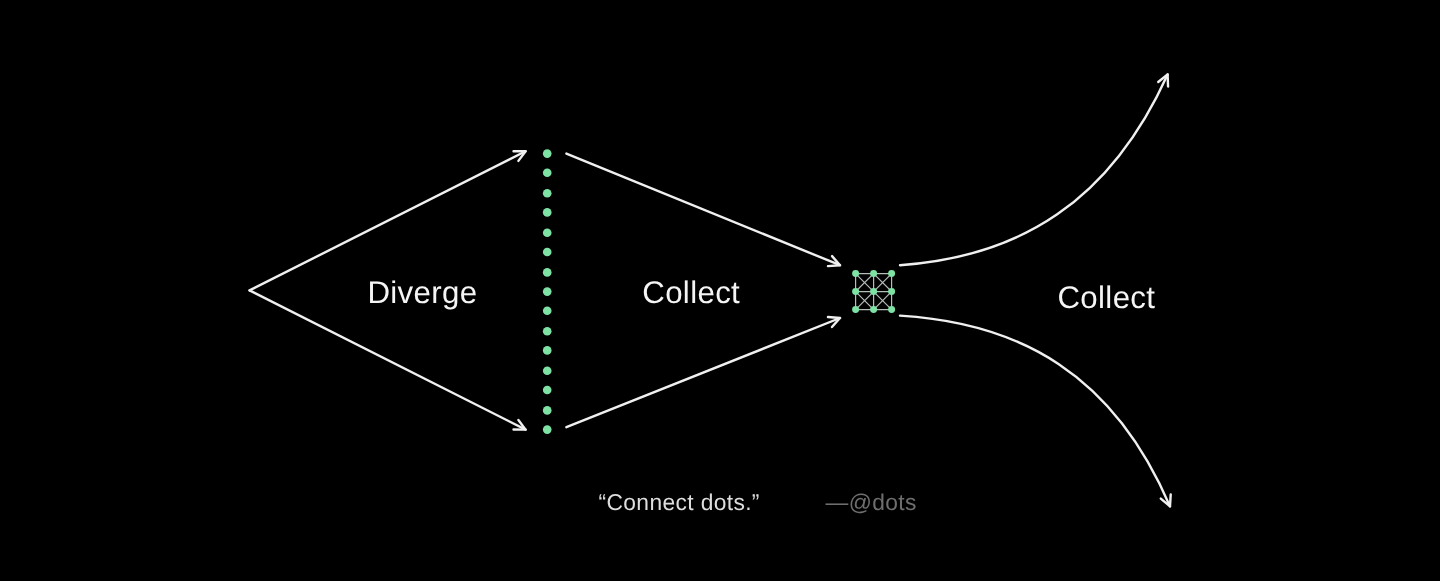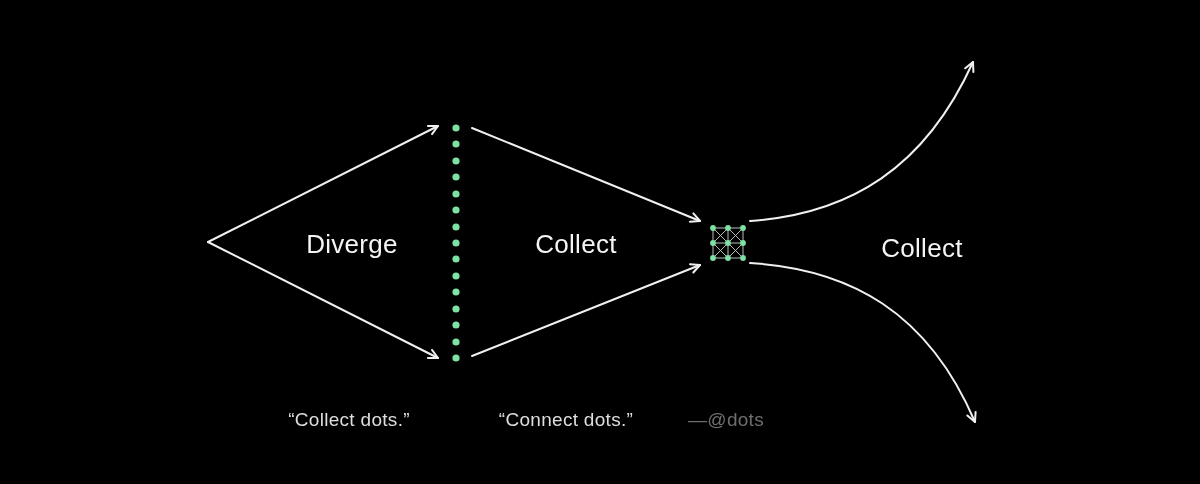--- a/index.html
+++ b/index.html
@@ -123,17 +123,16 @@
     </g>
 
     <path class="wire" d="M750,221 C850,214 925,168 973,62" marker-end="url(#arrow)"></path>
     <path class="wire" d="M750,263 C850,269 928,312 975,422" marker-end="url(#arrow)"></path>
   </svg>
 
   <div class="label" style="left:352px; top:244px;">Diverge</div>
   <div class="label" style="left:576px; top:244px;">Collect</div>
   <div class="label" style="left:922px; top:248px;">Collect</div>
 
-  <div class="caption" style="left:349px; top:420px;">“Collect dots.”</div>
   <div class="caption" style="left:566px; top:420px;text-align:right;">“Connect dots.”</div>
   <div class="caption muted" style="left:726px; top:420px;">—@dots</div>
 
 </div>
 
 </body></html>

